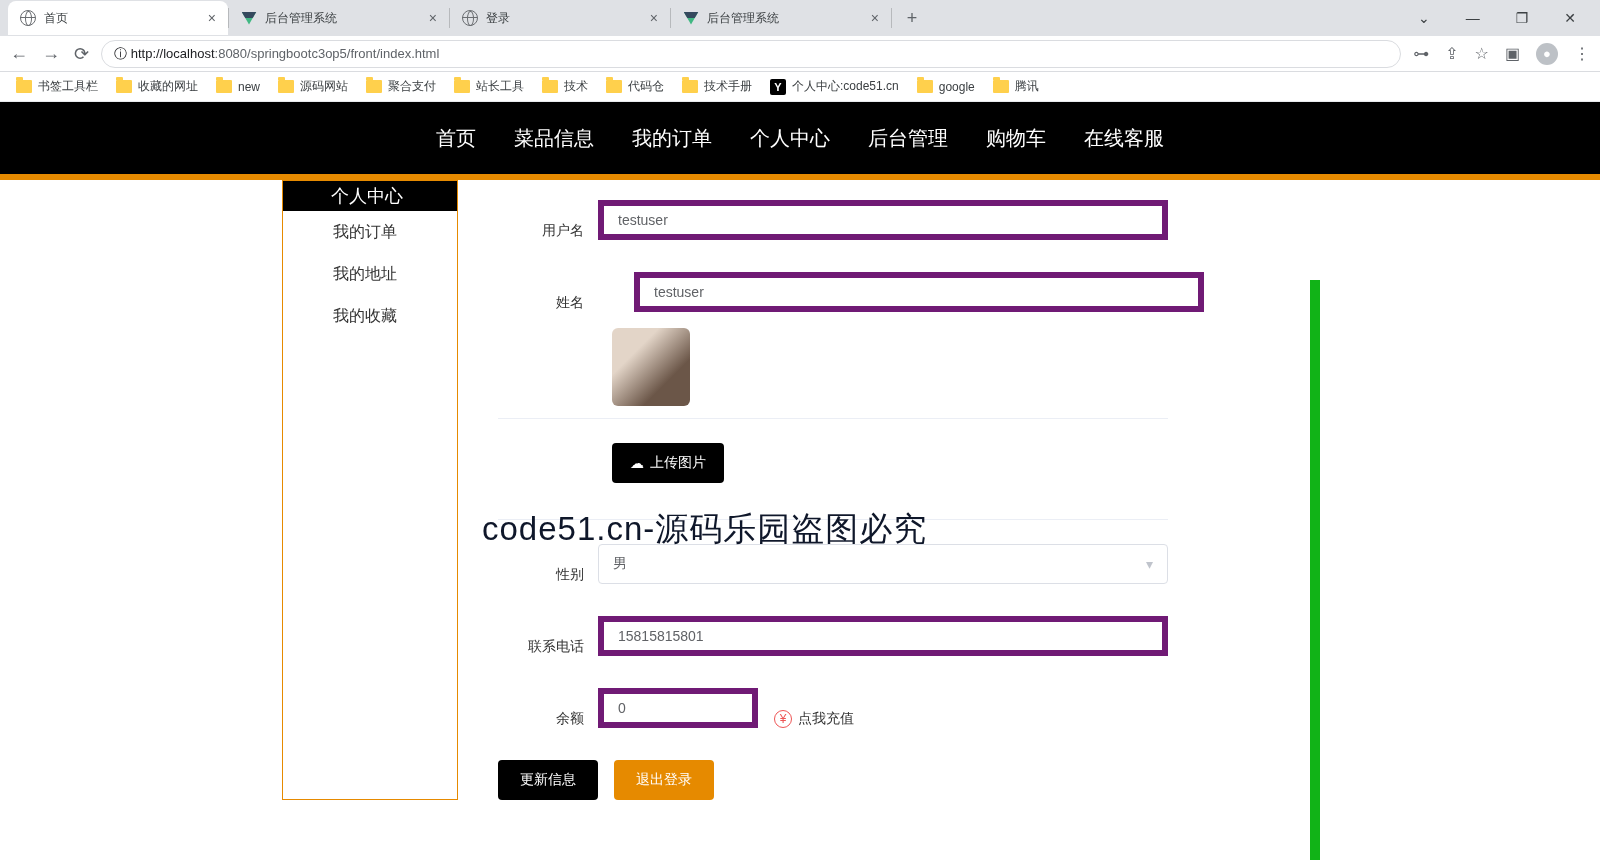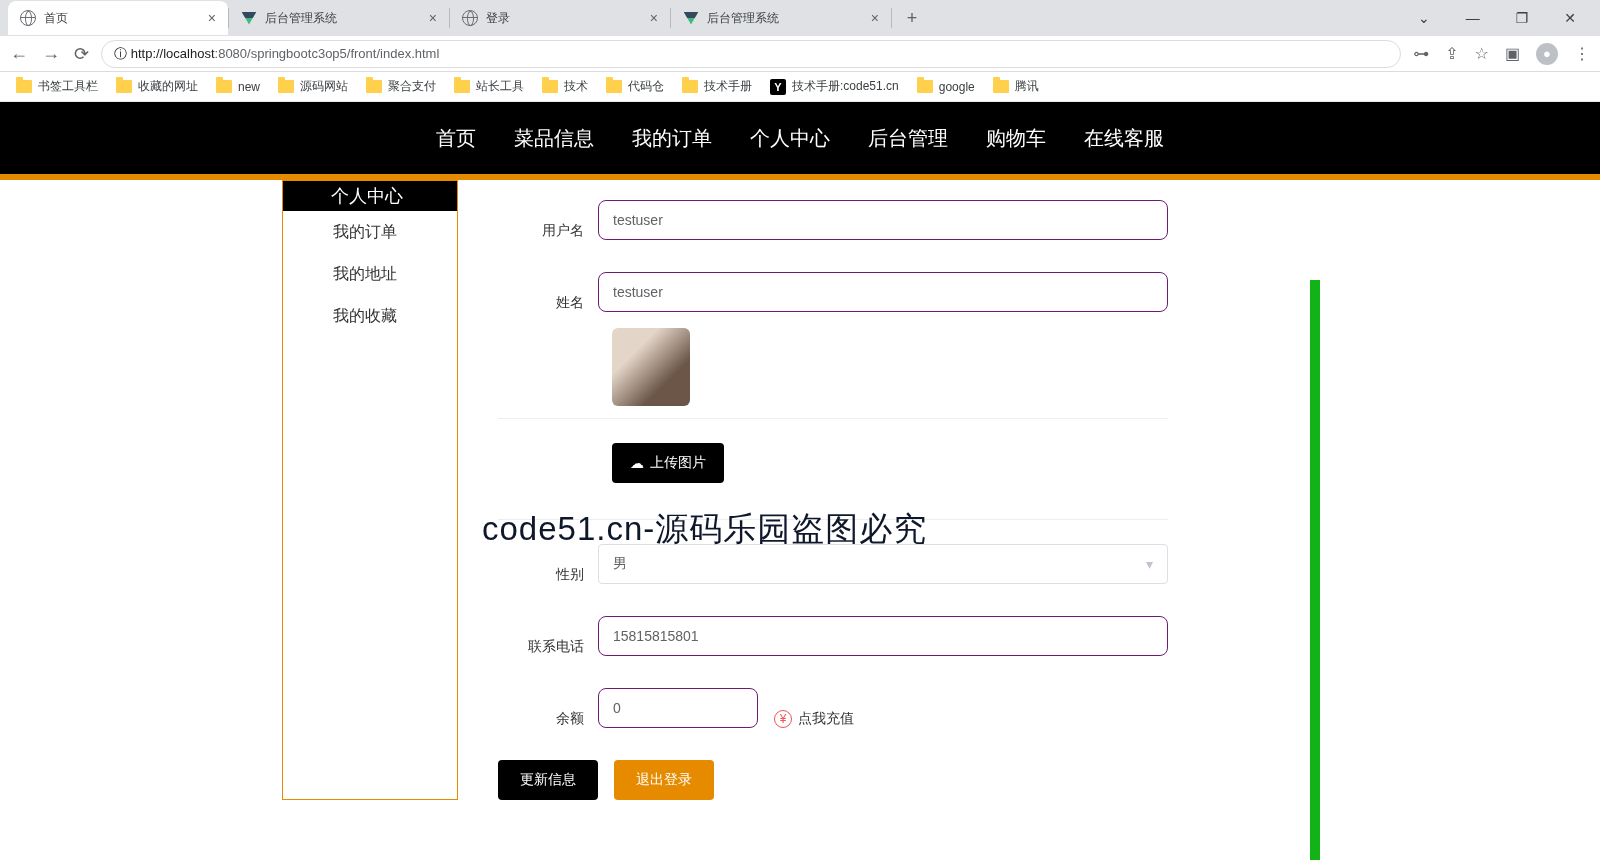--- a/index.html
+++ b/index.html
@@ -41,23 +41,23 @@
 .orange-strip { height: 6px; background: #e68a00; position: relative; }
 .green-bar { position: absolute; right: 280px; top: 178px; width: 10px; height: 680px; background: #11b317; }
 
 .content { display: flex; padding: 0 0 0 282px; position: relative; }
 .sidebar { width: 176px; border: 1px solid #e68a00; background: #fff; }
 .sidebar .head { background: #000; color: #fff; height: 30px; font-size: 18px; display: flex; align-items: center; padding-left: 48px; overflow: hidden; }
 .sidebar .item { height: 42px; display: flex; align-items: center; padding-left: 50px; font-size: 16px; color: #333; cursor: pointer; }
 
 .form-area { flex: 1; padding: 20px 330px 0 40px; }
 .form-row { display: flex; align-items: flex-end; margin-bottom: 32px; }
-.form-row.tight { margin-bottom: 16px; }
+.form-row.tight { margin-bottom: 16px; gap: 36px; }
 .form-label { width: 100px; text-align: right; padding-right: 14px; font-size: 14px; color: #333; }
-.form-input { flex: 1; max-width: 570px; height: 40px; border: 1px solid #701a75; border-radius: 8px; padding: 0 14px; font-size: 14px; color: #606266; outline: none; }
+.form-input { flex: 1; max-width: 570px; height: 40px; border: 6px solid #701a75; border-radius: 0; padding: 0 14px; font-size: 14px; color: #606266; outline: none; }
 .form-input.narrow { max-width: 160px; }
 .form-select { flex: 1; max-width: 570px; height: 40px; border: 1px solid #dcdfe6; border-radius: 4px; padding: 0 14px; font-size: 14px; color: #606266; display: flex; align-items: center; justify-content: space-between; cursor: pointer; }
 .form-select .caret { color: #c0c4cc; font-size: 14px; }
 
 .avatar-row { display: flex; align-items: flex-start; margin-bottom: 12px; }
 .avatar-box { width: 78px; height: 78px; border-radius: 6px; background: linear-gradient(135deg, #e3d5c8 30%, #6b5648 70%); margin-left: 114px; }
 .hr { height: 1px; background: #ebeef5; margin: 10px 0 24px 0; max-width: 670px; }
 .upload-btn { background: #000; color: #fff; border: none; border-radius: 4px; height: 40px; padding: 0 18px; font-size: 14px; display: inline-flex; align-items: center; gap: 6px; cursor: pointer; margin-left: 114px; margin-bottom: 26px; }
 .cloud-icon { font-size: 14px; }
 
@@ -177,21 +177,21 @@
     <div class="bm">
         <span class="bm-folder"></span>
         <span>代码仓</span>
       </div>
     <div class="bm">
         <span class="bm-folder"></span>
         <span>技术手册</span>
       </div>
     <div class="bm">
         <span class="bm-y">Y</span>
-        <span>技术手册:code51.cn</span>
+        <span>个人中心:code51.cn</span>
       </div>
     <div class="bm">
         <span class="bm-folder"></span>
         <span>google</span>
       </div>
     <div class="bm">
         <span class="bm-folder"></span>
         <span>腾讯</span>
       </div>
   </div>

